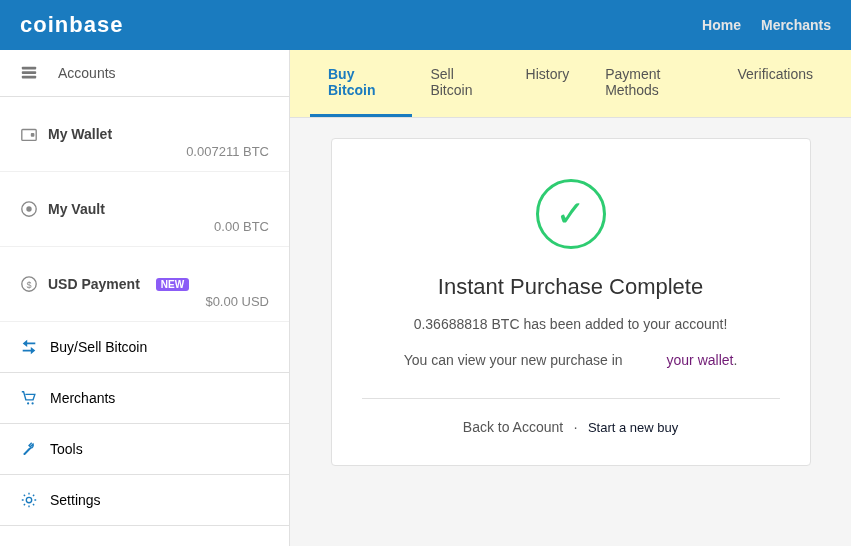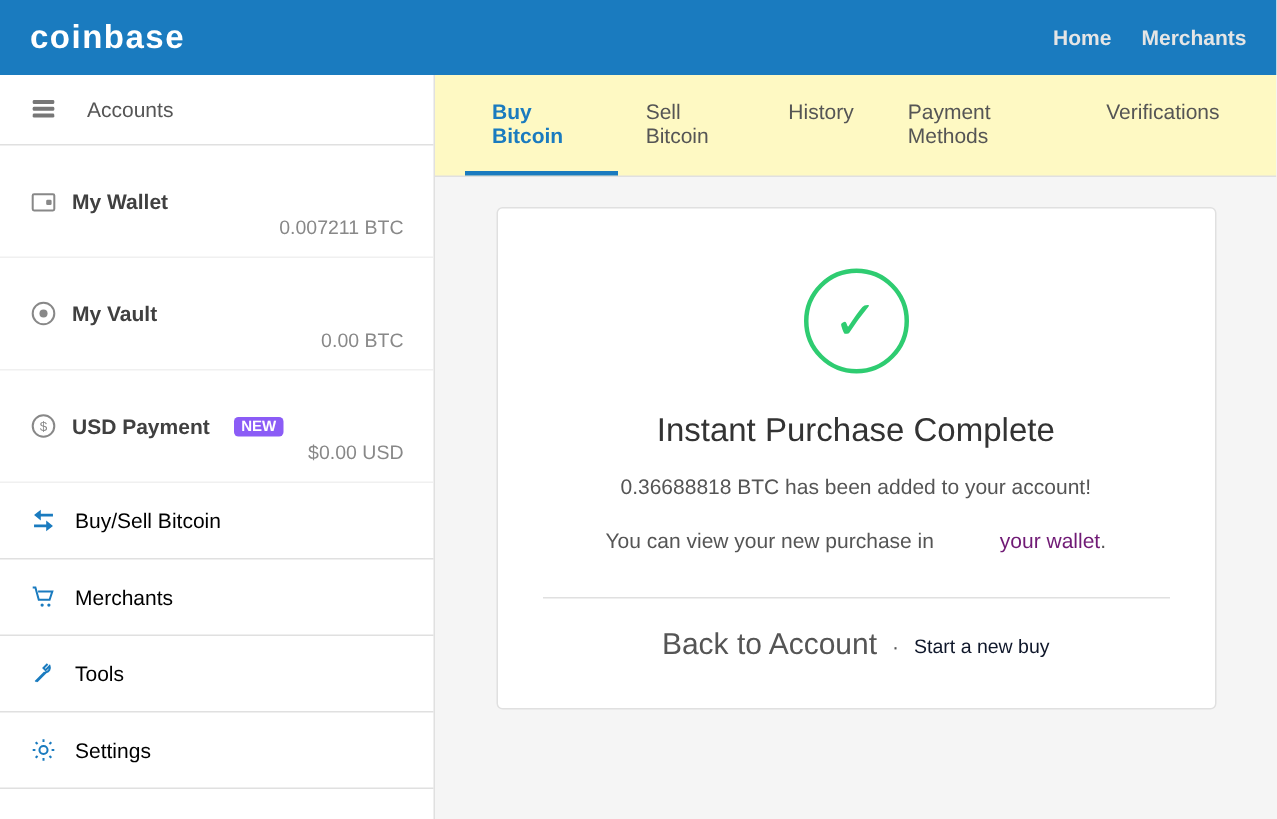--- a/index.html
+++ b/index.html
@@ -182,21 +182,21 @@
     }
     .success-actions {
       display: flex;
       justify-content: center;
       align-items: center;
       gap: 10px;
     }
     .action-link {
       color: #555;
       text-decoration: none;
-      font-size: 20px;
+      font-size: 14px;
       cursor: pointer;
     }
     .action-dot {
       color: #555;
     }
     .action-link-primary {
       color: #0f172a;
       text-decoration: none;
       font-size: 13px;
       cursor: pointer;

